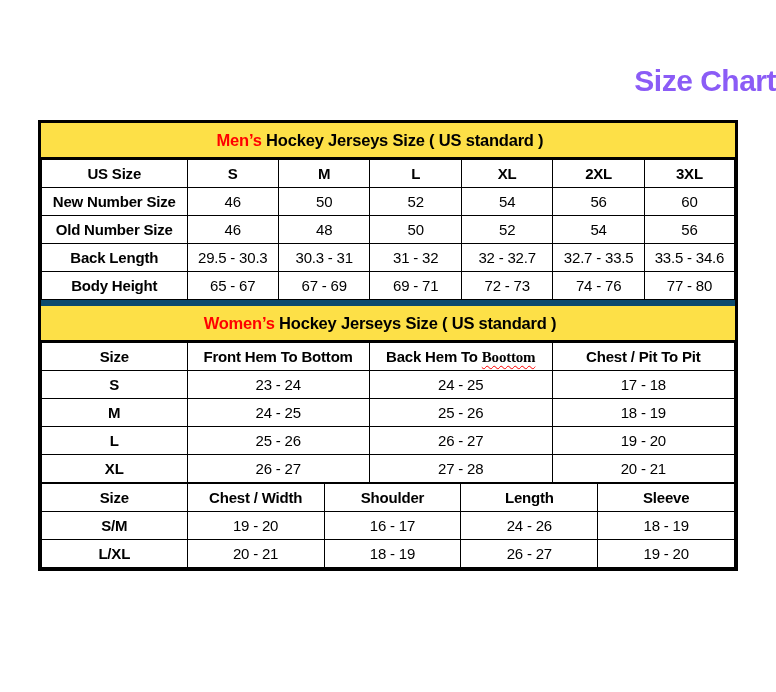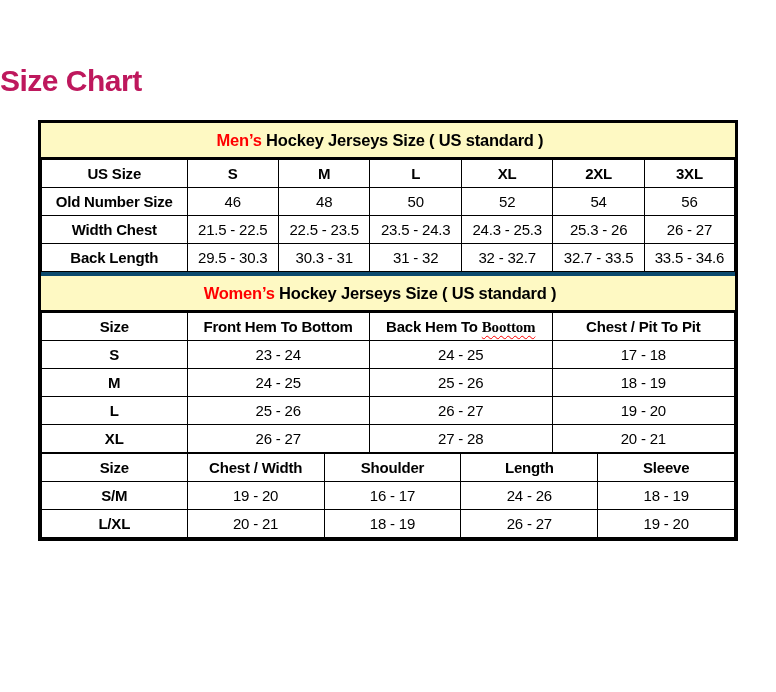--- a/index.html
+++ b/index.html
@@ -10,46 +10,46 @@
     height: 692px;
     background: #ffffff;
     font-family: "Liberation Sans", "DejaVu Sans", sans-serif;
     overflow: hidden;
   }
   .title {
     position: absolute;
     top: 64px;
     left: 0;
     width: 100%;
-    text-align: left;
+    text-align: right;
     font-size: 30px;
     font-weight: 700;
     letter-spacing: -0.5px;
-    color: #be185d;
+    color: #8b5cf6;
   }
   .chart-box {
     position: absolute;
     left: 38px;
     top: 120px;
     width: 700px;
     border: 3px solid #000000;
     background: #ffffff;
   }
   .band {
-    background: #fef9c3;
+    background: #fde047;
     border-bottom: 2px solid #000000;
     text-align: center;
     font-weight: 700;
     font-size: 16.5px;
     letter-spacing: -0.2px;
     color: #000000;
     padding: 8px 16px 7px 0;
   }
   .band .hl { color: #ff0000; }
-  .section + .section .band { border-top: 4px solid #0c4a6e; }
+  .section + .section .band { border-top: 6px solid #0c4a6e; }
   table {
     width: 100%;
     border-collapse: collapse;
     table-layout: fixed;
   }
   th, td {
     border: 1.6px solid #000000;
     text-align: center;
     vertical-align: middle;
     font-size: 15px;
@@ -101,45 +101,54 @@
               <th>S</th>
               <th>M</th>
               <th>L</th>
               <th>XL</th>
               <th>2XL</th>
               <th>3XL</th>
             </tr>
           </thead>
           <tbody>
             <tr>
+              <td class="rowlabel">New Number Size</td>
+              <td>46</td>
+              <td>50</td>
+              <td>52</td>
+              <td>54</td>
+              <td>56</td>
+              <td>60</td>
+            </tr>
+            <tr>
               <td class="rowlabel">Old Number Size</td>
               <td>46</td>
               <td>48</td>
               <td>50</td>
               <td>52</td>
               <td>54</td>
               <td>56</td>
             </tr>
             <tr>
-              <td class="rowlabel">Width Chest</td>
-              <td>21.5 - 22.5</td>
-              <td>22.5 - 23.5</td>
-              <td>23.5 - 24.3</td>
-              <td>24.3 - 25.3</td>
-              <td>25.3 - 26</td>
-              <td>26 - 27</td>
-            </tr>
-            <tr>
               <td class="rowlabel">Back Length</td>
               <td>29.5 - 30.3</td>
               <td>30.3 - 31</td>
               <td>31 - 32</td>
               <td>32 - 32.7</td>
               <td>32.7 - 33.5</td>
               <td>33.5 - 34.6</td>
+            </tr>
+            <tr>
+              <td class="rowlabel">Body Height</td>
+              <td>65 - 67</td>
+              <td>67 - 69</td>
+              <td>69 - 71</td>
+              <td>72 - 73</td>
+              <td>74 - 76</td>
+              <td>77 - 80</td>
             </tr>
           </tbody>
         </table>
     </div>
 
     <div class="section">
       <div class="band">
         <span class="hl">Women’s</span><span> Hockey Jerseys Size ( US standard )</span>
       </div>
       <table>

